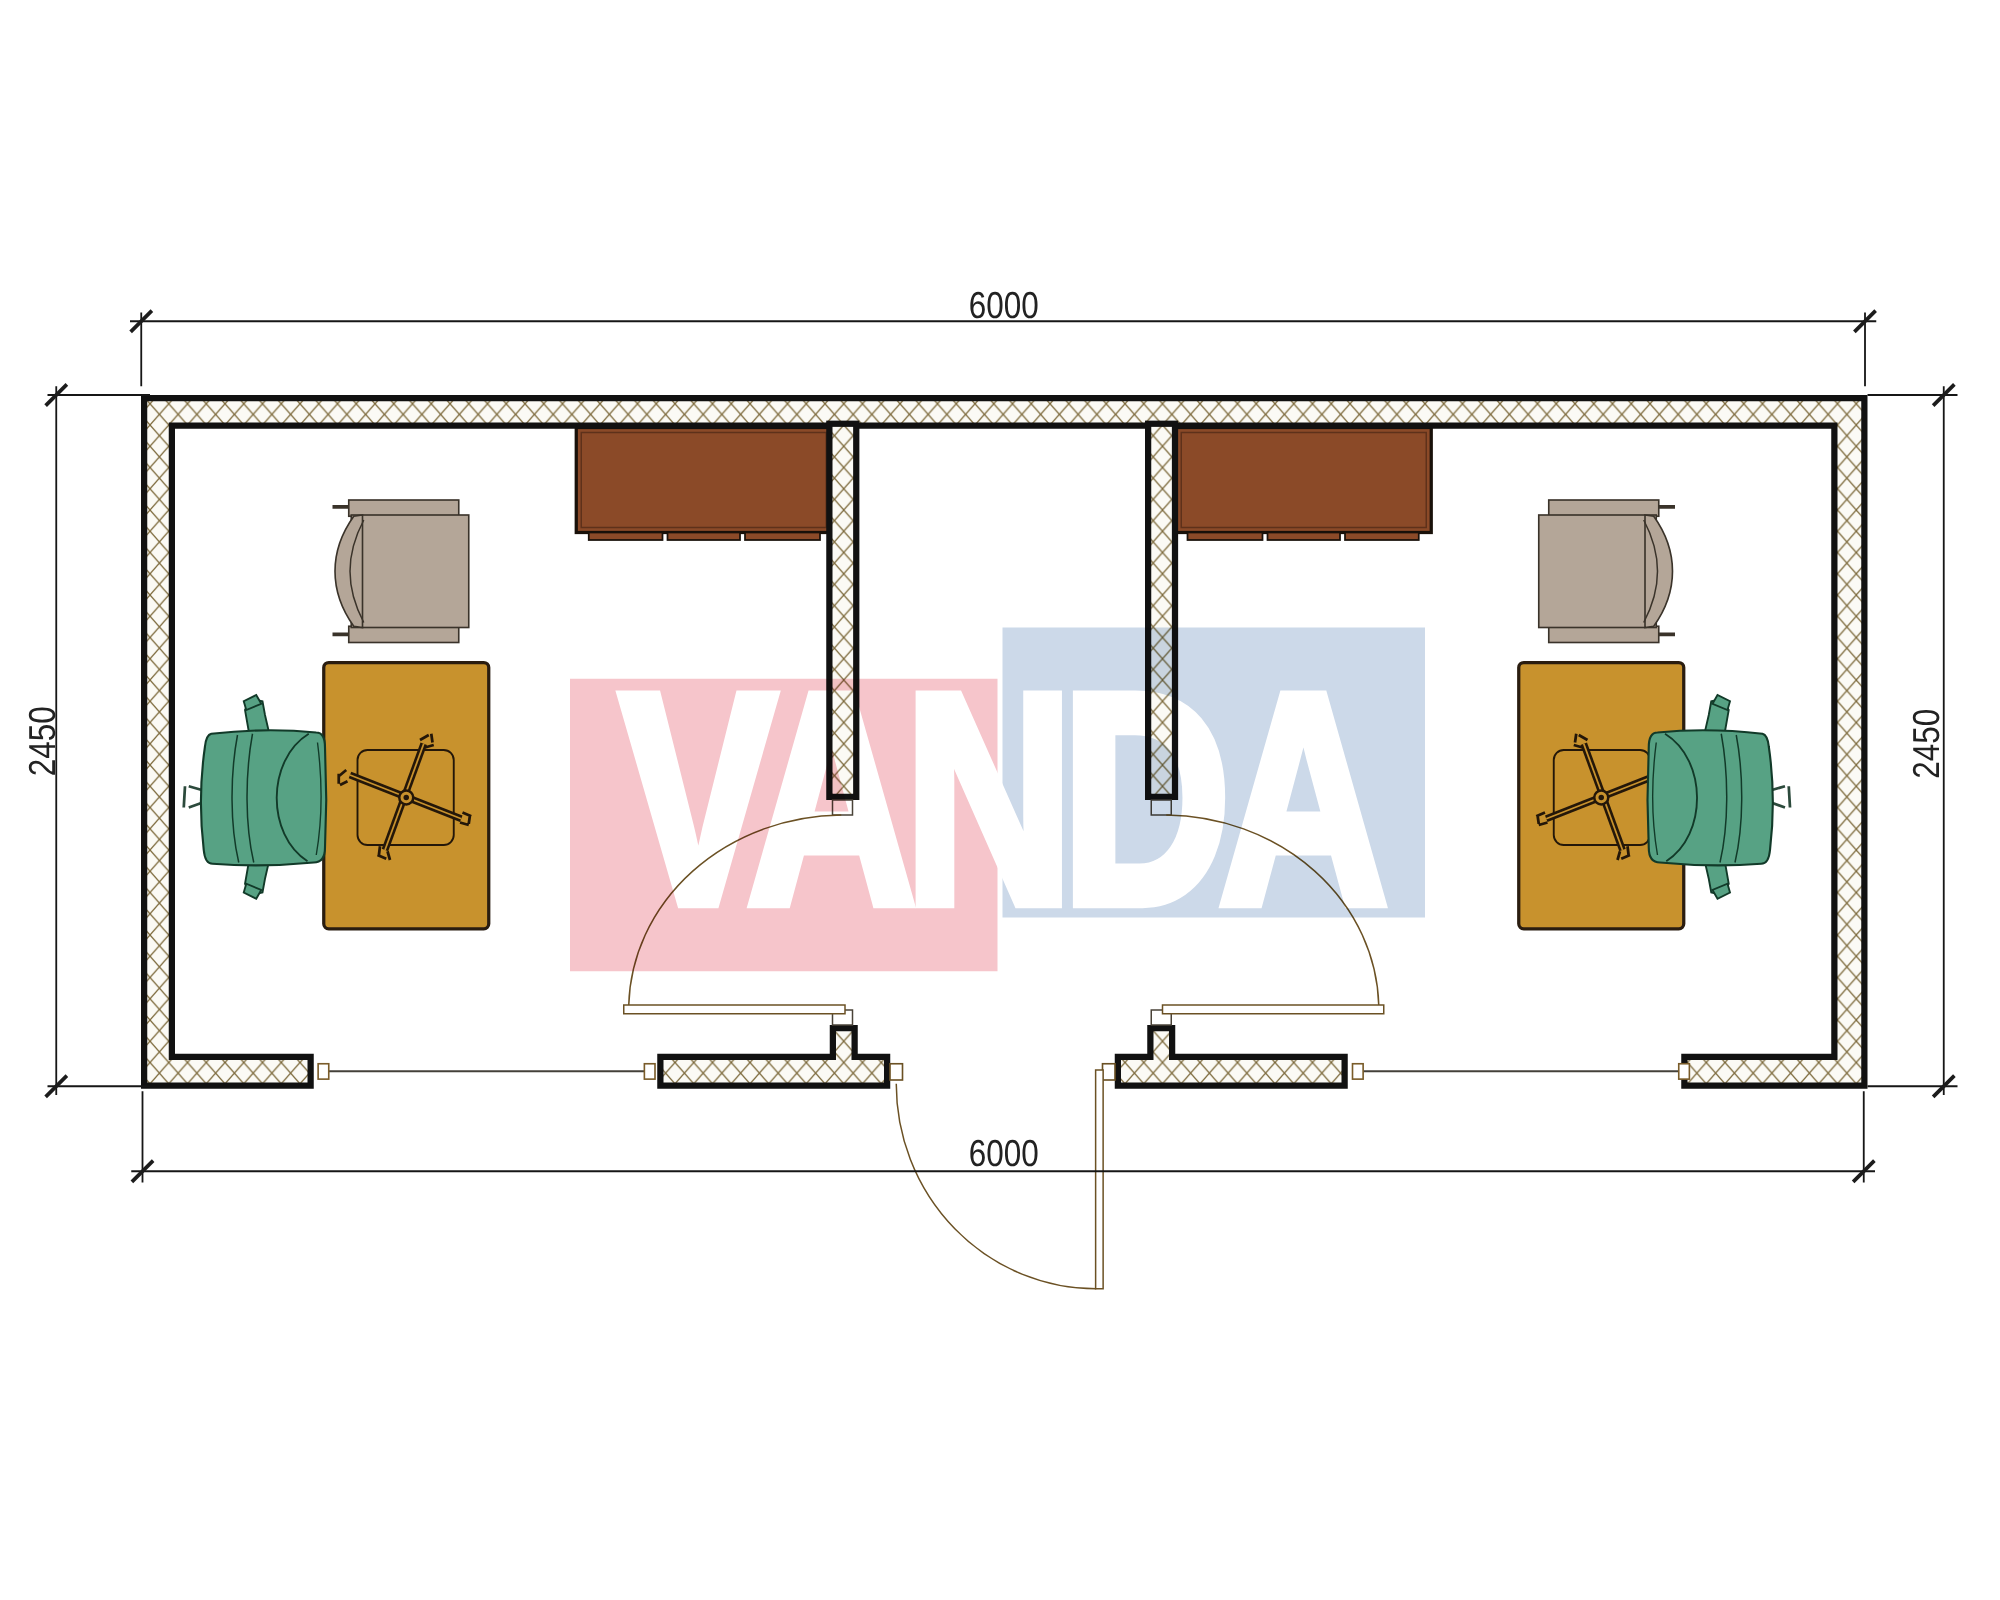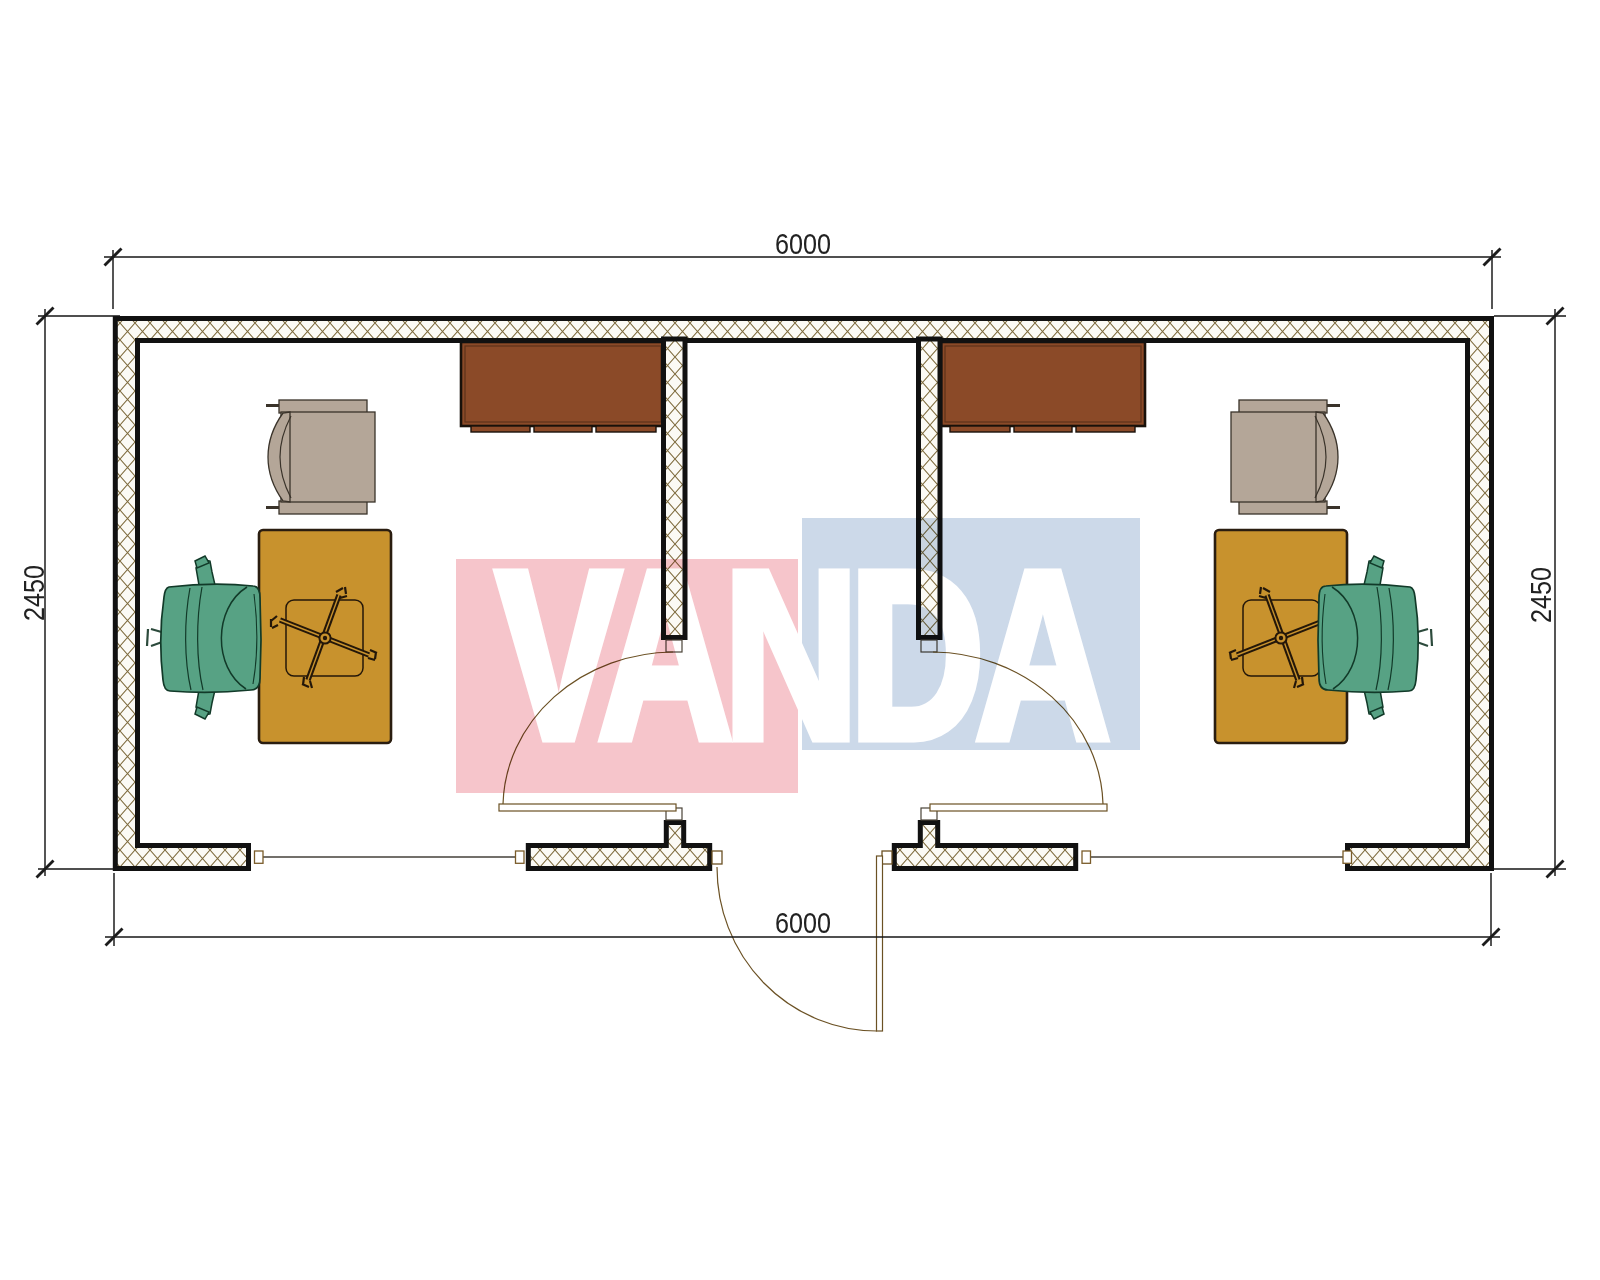--- a/index.html
+++ b/index.html
@@ -1,19 +1,19 @@
 <!DOCTYPE html>
 <html><head>
 <meta charset="utf-8">
 <style>
   html,body{margin:0;padding:0;background:#ffffff;}
   #wrap{position:relative;width:1600px;height:1280px;background:#0369a1;overflow:hidden;
         font-family:"Liberation Sans", sans-serif;padding-left:13px;}
   svg{position:absolute;left:0;top:0;}
-  #wm{position:absolute;left:0;top:16px;width:1600px;height:1144px;mix-blend-mode:multiply;}
+  #wm{position:absolute;left:0;top:0;width:1600px;height:1144px;mix-blend-mode:multiply;}
 </style>
 </head>
 <body>
 <div id="wrap">
 
 <svg id="plan" width="1600" height="1280" viewBox="0 0 1600 1280">
 <defs>
   <pattern id="hx" width="15" height="17" patternUnits="userSpaceOnUse">
     <rect width="15" height="17" fill="#fbfaf5"></rect>
     <path d="M0,0 L15,17 M15,0 L0,17" stroke="#7d6a3c" stroke-width="1.05" fill="none"></path>

